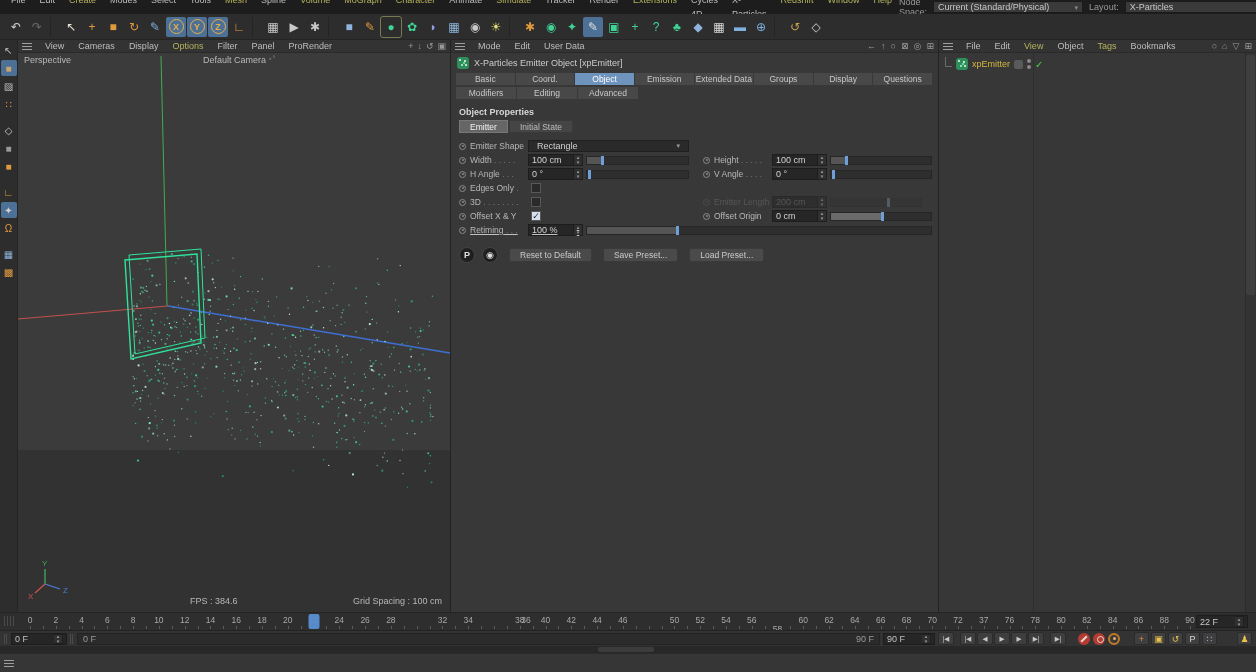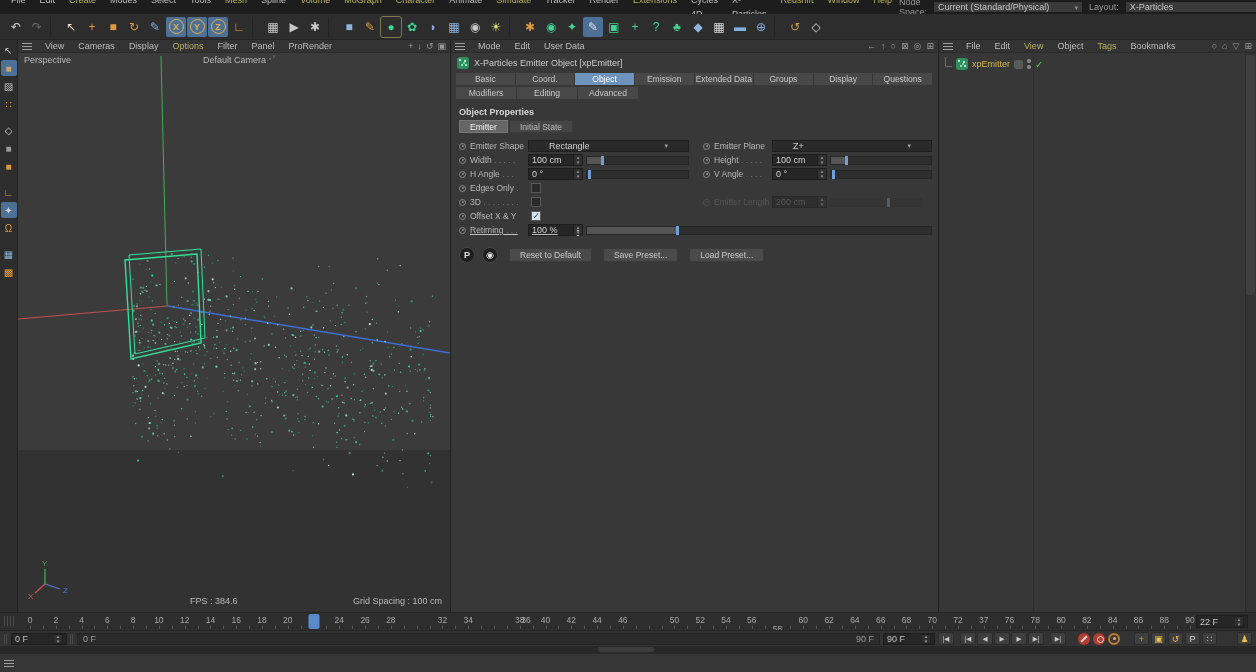--- a/index.html
+++ b/index.html
@@ -77,21 +77,21 @@
   .fcol { width:244px; display:flex; align-items:center; height:14px; }
   .fcol.grow { flex:1; }
   .adot { width:7px; height:7px; border:1px solid #8a8a8a; border-radius:50%; margin:0 4px 0 8px;
     position:relative; flex:none; }
   .adot::after { content:""; position:absolute; left:1.5px; top:1.5px; width:2px; height:2px; border-radius:50%; background:#8a8a8a; }
   .adot.dim { border-color:#5a5a5a; } .adot.dim::after { background:#5a5a5a; }
   .flabel { width:58px; flex:none; color:#b8b8b8; font-size:8.5px; white-space:nowrap; overflow:hidden; }
   .flabel .dots { color:#7a7a7a; }
   .flabel.dim { color:#6e6e6e; }
   .dd { flex:1; height:12px; background:#2a2a2a; border:1px solid #1f1f1f; display:flex; align-items:center;
-    padding:0 20px; color:#cfcfcf; margin-right:6px; }
+    padding:0 8px; color:#cfcfcf; margin-right:6px; }
   .dd .chev { margin-left:auto; color:#9a9a9a; font-size:7px; }
   .vbox { width:46px; flex:none; height:12px; background:#262626; border:1px solid #1d1d1d; color:#d2d2d2;
     display:flex; align-items:center; padding:0 3px; }
   .vbox.dim { color:#6e6e6e; }
   .spin { width:9px; flex:none; height:12px; display:flex; flex-direction:column; align-items:center;
     justify-content:center; color:#9a9a9a; font-size:5px; line-height:5px; background:#303030; border:1px solid #1f1f1f; border-left:none; }
   .slider { flex:1; height:9px; background:#2e2e2e; border:1px solid #262626; position:relative; margin:0 6px 0 3px; }
   .slider .fill { position:absolute; left:0; top:0; bottom:0; background:#555555; }
   .slider .thumb { position:absolute; top:-1px; bottom:-1px; width:3px; background:#6f9fd8; }
   .slider.dim { opacity:.5; }
@@ -1069,28 +1069,20 @@
 
     <div class="frow">
       <div class="fcol">
         <span class="adot"></span>
         <span class="flabel">Emitter Shape</span>
         <span class="dd">
           <span>Rectangle</span>
           <span class="chev">▾</span>
         </span>
       </div>
-      <div class="fcol grow">
-        <span class="adot"></span>
-        <span class="flabel">Emitter Plane</span>
-        <span class="dd">
-          <span>Z+</span>
-          <span class="chev">▾</span>
-        </span>
-      </div>
     </div>
 
     <div class="frow">
       <div class="fcol">
         <span class="adot"></span>
         <span class="flabel"><span>Width</span><span class="dots"> . . . . .</span></span>
         <span class="vbox">100 cm</span>
         <span class="spin">
             <span>▴</span>
             <span>▾</span>
@@ -1168,20 +1160,33 @@
             <span class="thumb" style="left:62%; background:#9ab8d8;"></span>
           </span>
       </div>
     </div>
 
     <div class="frow">
       <div class="fcol">
         <span class="adot"></span>
         <span class="flabel">Offset X &amp; Y</span>
         <span class="cbox checked">✓</span>
+      </div>
+      <div class="fcol grow">
+        <span class="adot"></span>
+        <span class="flabel">Offset Origin</span>
+        <span class="vbox">0 cm</span>
+        <span class="spin">
+            <span>▴</span>
+            <span>▾</span>
+          </span>
+        <span class="slider">
+            <span class="fill" style="width:50%; background:#6a6a6a;"></span>
+            <span class="thumb" style="left:50%;"></span>
+          </span>
       </div>
     </div>
 
     <div class="frow">
       <div class="fcol grow" style="width:100%;text-decoration:underline;">
         <span class="adot"></span>
         <span class="flabel"><span>Retiming</span><span class="dots"> . . .</span></span>
         <span class="vbox">100 %</span>
         <span class="spin">
             <span>▴</span>

